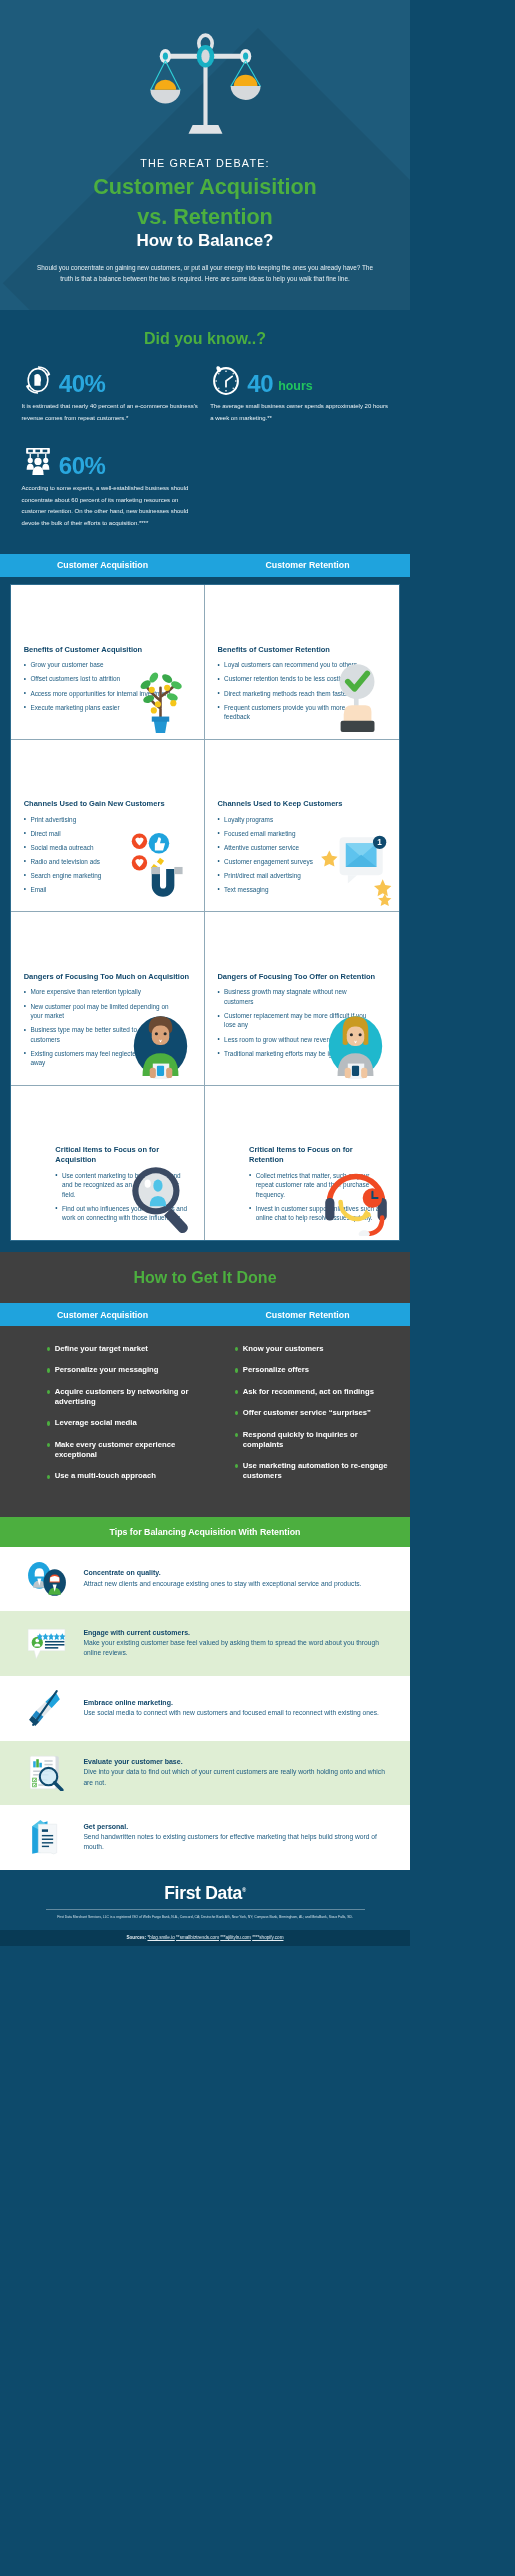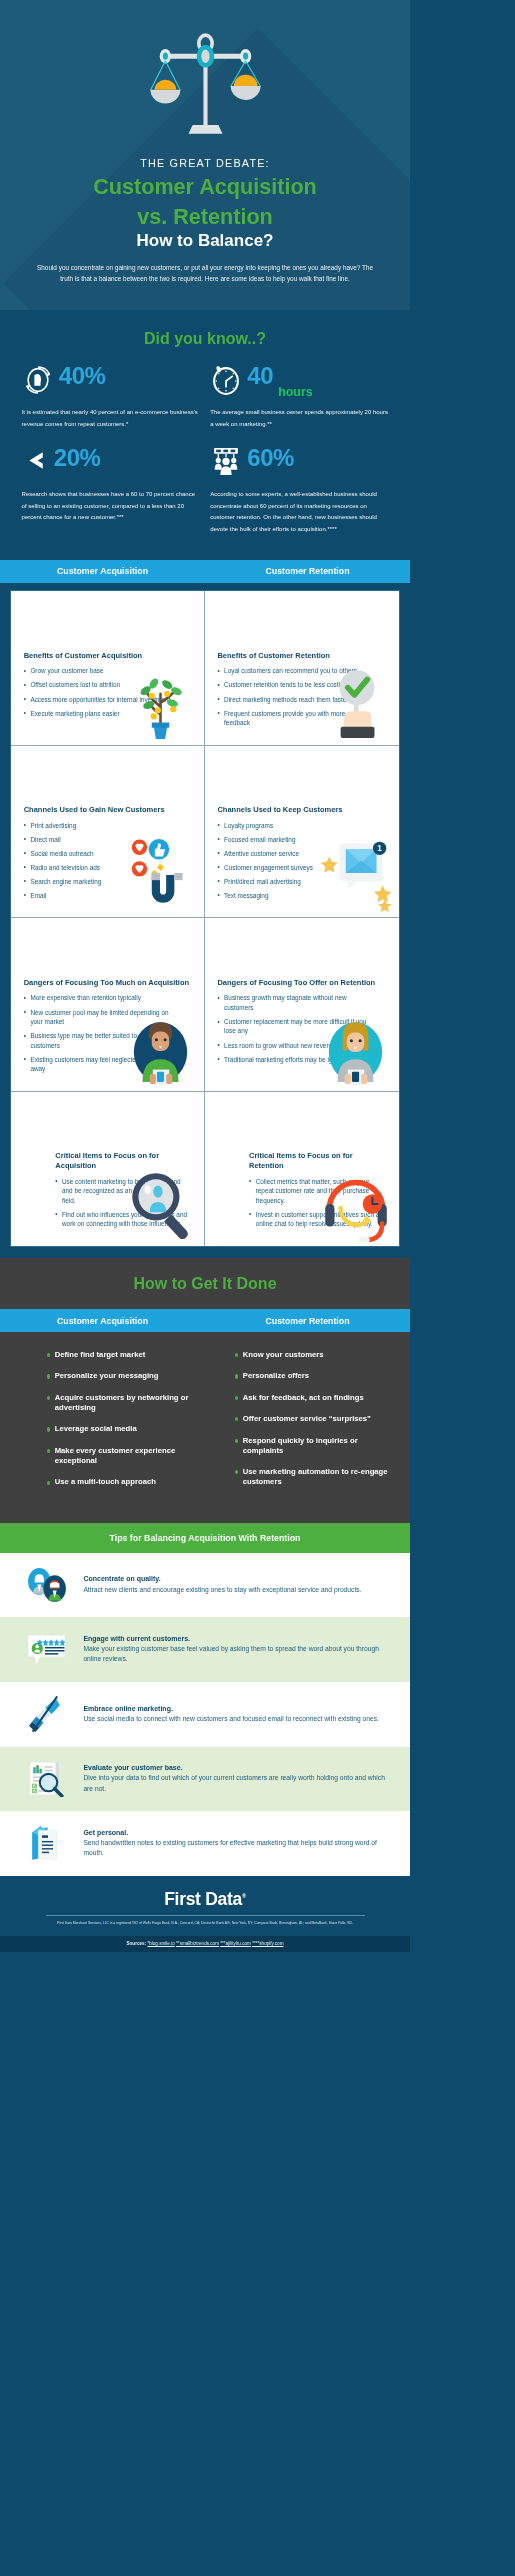--- a/index.html
+++ b/index.html
@@ -66,31 +66,31 @@
     position: relative; z-index: 2;
   }
 
   
   .dyk { background: #0d4a6b; padding: 19.6px 0 24px; }
   .dyk h2 {
     text-align: center;
     color: #4caf3f;
     font-size: 16px;
     font-weight: 700;
-    margin-bottom: 16px;
+    margin-bottom: 10px;
   }
   .stat-grid {
     display: grid;
     grid-template-columns: 1fr 1fr;
     column-gap: 10.3px;
     row-gap: 15.5px;
     padding: 0 21.6px;
   }
   .stat { }
-  .stat-head { display: flex; align-items: flex-start; gap: 5.2px; height: 38px; }
+  .stat-head { display: flex; align-items: flex-end; gap: 5.2px; height: 38px; }
   .stat-num {
     color: #29a7de;
     font-size: 24px;
     font-weight: 700;
     line-height: 1;
     letter-spacing: -0.5px;
   }
   .stat-unit {
     color: #22c55e;
     font-size: 12.4px;
@@ -338,30 +338,20 @@
             <circle cx="45" cy="47" r="1.4" fill="#fff"></circle>
               <circle cx="17" cy="19" r="1.4" fill="#fff"></circle>
             <path d="M31 33 L31 44 M31 33 L43 24" stroke="#fff" stroke-width="3.4" stroke-linecap="round"></path>
           </svg>
           <span class="stat-num">40</span>
           <span class="stat-unit">hours</span>
         </div>
         <div class="stat-text">The average small business owner spends approximately 20 hours a week on marketing.**</div>
       </div>
 
-      <div class="stat">
-        <div class="stat-head">
-          <svg width="27" height="29" viewBox="0 0 52 56">
-            <path d="M40 12 L14 28 L40 44 L40 34 L30 28 L40 22 Z" fill="#fff"></path>
-          </svg>
-          <span class="stat-num">20%</span>
-          <span class="stat-unit"></span>
-        </div>
-        <div class="stat-text">Research shows that businesses have a 60 to 70 percent chance of selling to an existing customer, compared to a less than 20 percent chance for a new customer.***</div>
-      </div>
 
       <div class="stat">
         <div class="stat-head">
           <svg width="32" height="32" viewBox="0 0 62 62">
             <rect x="8" y="4" width="46" height="11" rx="1.5" fill="#fff"></rect>
             <rect x="12" y="7" width="9" height="5" fill="#0d4a6b"></rect>
             <rect x="26" y="7" width="9" height="5" fill="#0d4a6b"></rect>
             <rect x="40" y="7" width="9" height="5" fill="#0d4a6b"></rect>
             <path d="M16 15 L16 24 M31 15 L31 22 M46 15 L46 24" stroke="#fff" stroke-width="2.5"></path>
             <circle cx="16" cy="28" r="5" fill="#fff"></circle>
@@ -565,33 +555,33 @@
 
   <section class="htgid">
     <h2>How to Get It Done</h2>
     <div class="band-blue">
       <span>Customer Acquisition</span>
       <span>Customer Retention</span>
     </div>
     <div class="htgid-body">
       <div class="htgid-col">
         <ul>
-          <li>Define find target market</li>
+          <li>Define your target market</li>
           <li>Personalize your messaging</li>
           <li>Acquire customers by networking or advertising</li>
           <li>Leverage social media</li>
           <li>Make every customer experience exceptional</li>
           <li>Use a multi-touch approach</li>
         </ul>
       </div>
       <div class="htgid-col right">
         <ul>
           <li>Know your customers</li>
           <li>Personalize offers</li>
-          <li>Ask for feedback, act on findings</li>
+          <li>Ask for recommend, act on findings</li>
           <li>Offer customer service “surprises”</li>
           <li>Respond quickly to inquiries or complaints</li>
           <li>Use marketing automation to re-engage customers</li>
         </ul>
       </div>
     </div>
   </section>
 
   <div class="tips-band">
     <span>Tips for Balancing Acquisition With Retention</span>

